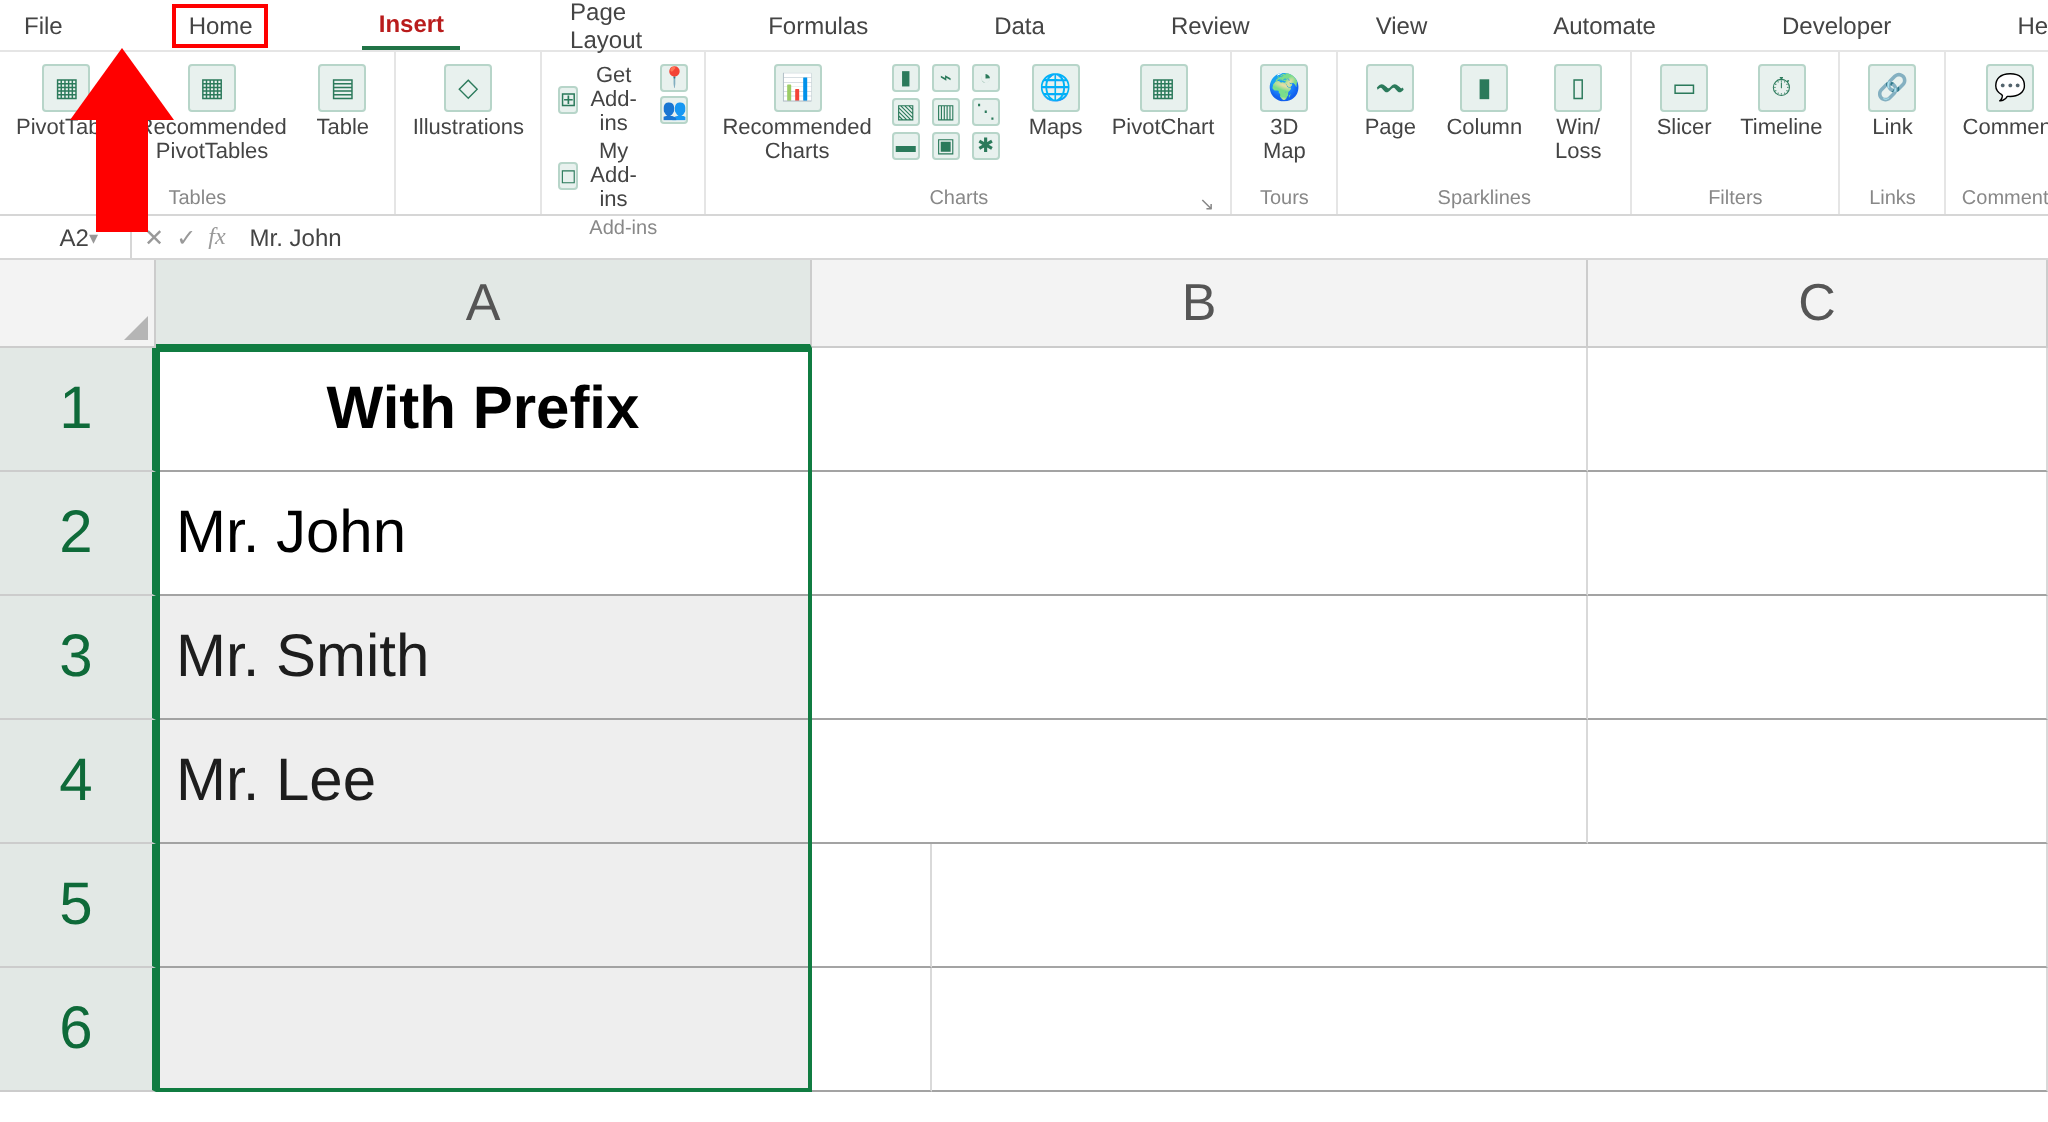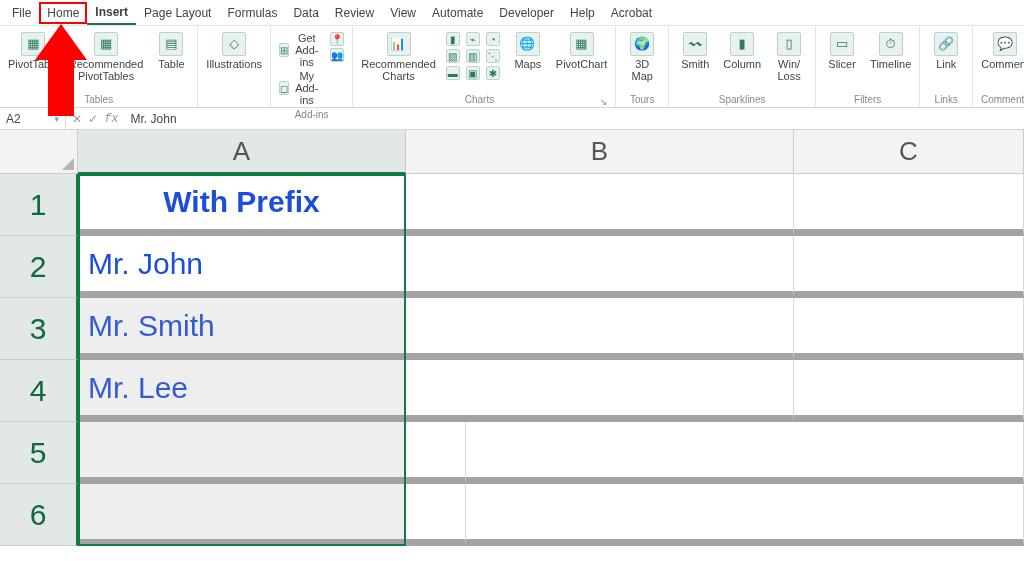--- a/index.html
+++ b/index.html
@@ -1,56 +1,56 @@
 <!DOCTYPE html>
 <html><head>
   <meta charset="utf-8">
   <style>
     * { margin: 0; padding: 0; box-sizing: border-box; font-family: "Segoe UI", Arial, sans-serif; }
     body { background: #fff; overflow: hidden; width: 1024px; height: 561px; position: relative; }
 
     
-    .tabs { display: flex; align-items: center; height: 26px; padding: 0 4px; font-size: 12px; color: #444; border-bottom: 1px solid #e5e5e5; }
+    .tabs { display: flex; align-items: center; height: 26px; padding: 0 4px; font-size: 12px; color: #444; border-bottom: 1px solid #e5e5e5; gap: 47px; }
     .tab { padding: 4px 8px; cursor: pointer; }
-    .tab.active { color: #404040; font-weight: 600; border-bottom: 2px solid #217346; }
+    .tab.active { color: #b91c1c; font-weight: 600; border-bottom: 2px solid #217346; }
     .tab.highlight { border: 2px solid #ff0000; padding: 2px 6px; }
 
     
     .ribbon { display: flex; height: 82px; border-bottom: 1px solid #d6d6d6; background: #fff; font-size: 11px; color: #444; }
     .group { display: flex; flex-direction: column; align-items: center; border-right: 1px solid #e5e5e5; padding: 2px 6px 0; justify-content: space-between; }
     .group-label { font-size: 10px; color: #888; padding: 2px 0; }
     .group-body { display: flex; align-items: flex-start; gap: 6px; flex: 1; padding-top: 2px; }
     .rbutton { display: flex; flex-direction: column; align-items: center; justify-content: center; gap: 2px; min-width: 40px; cursor: pointer; padding: 2px 2px 0; text-align: center; line-height: 1.1; }
     .rbutton .icon { width: 24px; height: 24px; background: #e8f1ee; border: 1px solid #b7d5c9; border-radius: 2px; display: flex; align-items: center; justify-content: center; color: #2b7a5b; font-size: 13px; }
     .rbutton.small { flex-direction: row; min-width: auto; gap: 4px; justify-content: flex-start; }
     .rbutton.small .icon { width: 14px; height: 14px; font-size: 10px; }
     .stack { display: flex; flex-direction: column; gap: 0; }
     .dlg-launcher { font-size: 9px; color: #888; align-self: flex-end; margin-top: -12px; margin-right: 2px; }
 
     
     .fx-row { display: flex; align-items: center; height: 22px; border-bottom: 1px solid #d6d6d6; font-size: 12px; color: #444; }
-    .name-box { width: 66px; border-right: 1px solid #d6d6d6; padding: 0 6px; height: 100%; display: flex; align-items: center; justify-content: space-between; }
+    .name-box { width: 66px; border-right: 1px solid #d6d6d6; padding: 0 16px; height: 100%; display: flex; align-items: center; justify-content: flex-end; }
     .name-box .dd { color: #999; font-size: 9px; }
     .fx-icons { display: flex; gap: 6px; padding: 0 6px; color: #999; align-items: center; }
-    .fx-sym { font-style: italic; font-family: Liberation Mono, monospace; text-align: center; }
+    .fx-sym { font-style: italic; font-family: Liberation Serif, serif; text-align: center; }
     .fx-val { padding-left: 6px; }
 
     
     .grid { position: relative; }
     .col-headers { display: flex; height: 44px; }
     .corner { width: 78px; border-right: 1px solid #ccc; border-bottom: 1px solid #ccc; background: #f3f3f3; position: relative; }
     .corner::after { content: ""; position: absolute; right: 3px; bottom: 3px; border-style: solid; border-width: 0 0 12px 12px; border-color: transparent transparent #b5b5b5 transparent; }
     .colh { border-right: 1px solid #ccc; border-bottom: 1px solid #ccc; background: #f3f3f3; display: flex; align-items: center; justify-content: center; font-size: 26px; color: #555; }
     .colA { width: 328px; background: #e2e8e5; border-bottom: 2px solid #107c41; }
     .colB { width: 388px; }
     .colC { flex: 1; }
     .row { display: flex; height: 62px; }
     .rowh { width: 78px; border-right: 1px solid #ccc; border-bottom: 1px solid #ccc; background: #f3f3f3; font-size: 30px; color: #555; display: flex; align-items: center; justify-content: center; }
     .rowh.sel { background: #e2e8e5; border-right: 2px solid #107c41; color: #0e6a39; }
-    .cell { border-right: 1px solid #d9d9d9; border-bottom: 7px solid #a3a3a3; font-size: 30px; color: #1d4ed8; display: flex; align-items: center; padding: 0 10px; }
+    .cell { border-right: 1px solid #d9d9d9; border-bottom: 1px solid #a3a3a3; font-size: 30px; color: #000000; display: flex; align-items: center; padding: 0 10px; }
     .cell.A { width: 328px; }
     .cell.B { width: 388px; }
     .cell.C { flex: 1; }
     .cell.header { font-weight: 600; justify-content: center; }
 
     .sel-range { position: absolute; left: 78px; top: 44px; width: 328px; height: 372px; border: 2px solid #107c41; pointer-events: none; }
     .sel-fill { position: absolute; left: 78px; top: 168px; width: 328px; height: 248px; background: rgba(160,160,160,0.18); pointer-events: none; }
 
     
     .arrow { position: absolute; left: 35px; top: 24px; pointer-events: none; z-index: 50; }
@@ -194,21 +194,21 @@
 Map</span>
       </div>
     </div>
     <div class="group-label">Tours</div>
   </div>
 
   <div class="group">
     <div class="group-body">
       <div class="rbutton">
           <div class="icon">〰</div>
-          <span>Smith</span>
+          <span>Page</span>
         </div>
       <div class="rbutton">
           <div class="icon">▮</div>
           <span>Column</span>
         </div>
       <div class="rbutton">
           <div class="icon">▯</div>
           <span style="white-space:pre-line">Win/
 Loss</span>
         </div>

